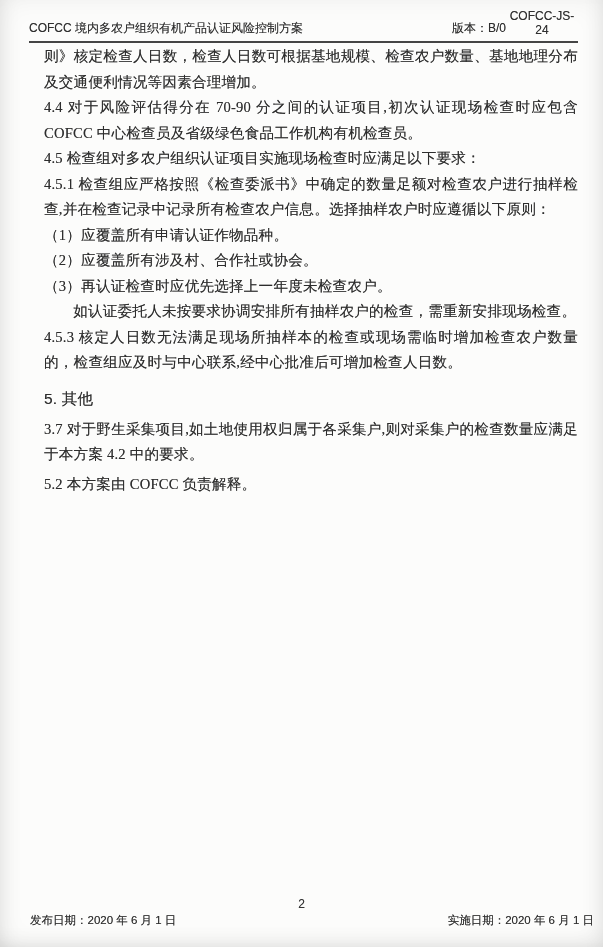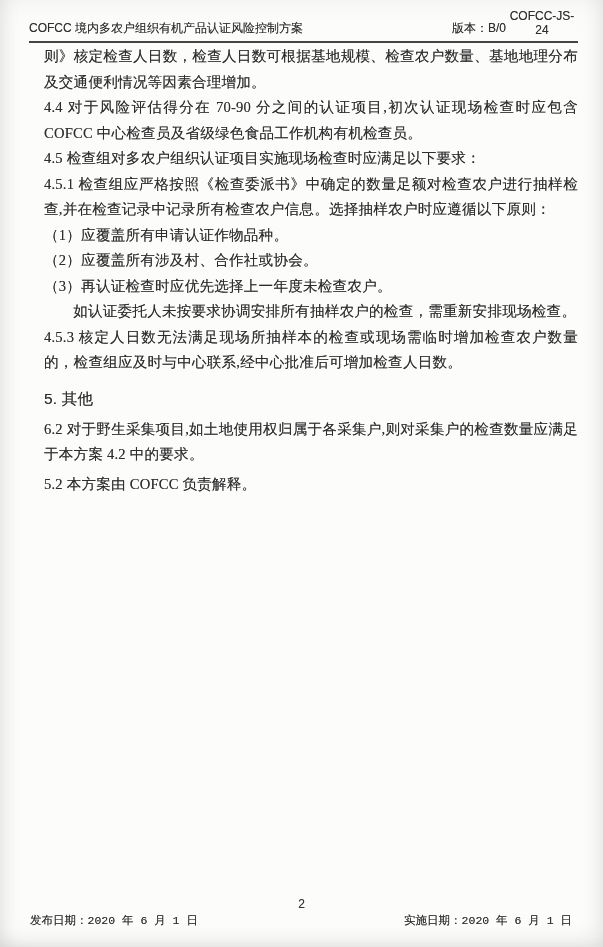--- a/index.html
+++ b/index.html
@@ -71,26 +71,26 @@
     right: 0;
     top: 897px;
     text-align: center;
     font-family: "Liberation Sans", "DejaVu Sans", sans-serif;
     font-size: 12px;
     color: #333;
   }
   .footer-dates {
     position: absolute;
     left: 30px;
-    right: 31px;
+    right: 9px;
     top: 913px;
     display: flex;
     justify-content: space-between;
     font-size: 11.5px;
-    font-family: Liberation Mono, monospace;
+    font-family: Liberation Sans, sans-serif;
     color: #2f2f2f;
   }
 </style>
 </head>
 <body>
 
 <div class="page">
 
   <header class="hdr scan-text">
     <span class="hdr-title">COFCC 境内多农户组织有机产品认证风险控制方案</span>
@@ -102,21 +102,21 @@
     <p class="para">则》核定检查人日数，检查人日数可根据基地规模、检查农户数量、基地地理分布及交通便利情况等因素合理增加。</p>
     <p class="para">4.4 对于风险评估得分在 70-90 分之间的认证项目,初次认证现场检查时应包含 COFCC 中心检查员及省级绿色食品工作机构有机检查员。</p>
     <p class="para">4.5 检查组对多农户组织认证项目实施现场检查时应满足以下要求：</p>
     <p class="para">4.5.1 检查组应严格按照《检查委派书》中确定的数量足额对检查农户进行抽样检查,并在检查记录中记录所有检查农户信息。选择抽样农户时应遵循以下原则：</p>
     <p class="para">（1）应覆盖所有申请认证作物品种。</p>
     <p class="para">（2）应覆盖所有涉及村、合作社或协会。</p>
     <p class="para">（3）再认证检查时应优先选择上一年度未检查农户。</p>
     <p class="para indent">如认证委托人未按要求协调安排所有抽样农户的检查，需重新安排现场检查。</p>
     <p class="para">4.5.3 核定人日数无法满足现场所抽样本的检查或现场需临时增加检查农户数量的，检查组应及时与中心联系,经中心批准后可增加检查人日数。</p>
     <p class="para heading">5. 其他</p>
-    <p class="para gap-top">6.2 对于野生采集项目,如土地使用权归属于各采集户,则对采集户的检查数量应满足于本方案 4.2 中的要求。</p>
+    <p class="para gap-top">3.7 对于野生采集项目,如土地使用权归属于各采集户,则对采集户的检查数量应满足于本方案 4.2 中的要求。</p>
     <p class="para gap-top">5.2 本方案由 COFCC 负责解释。</p>
   </main>
 
   <div class="page-num scan-text">2</div>
 
   <footer class="footer-dates scan-text">
     <span>发布日期：2020 年 6 月 1 日</span>
     <span>实施日期：2020 年 6 月 1 日</span>
   </footer>
 

